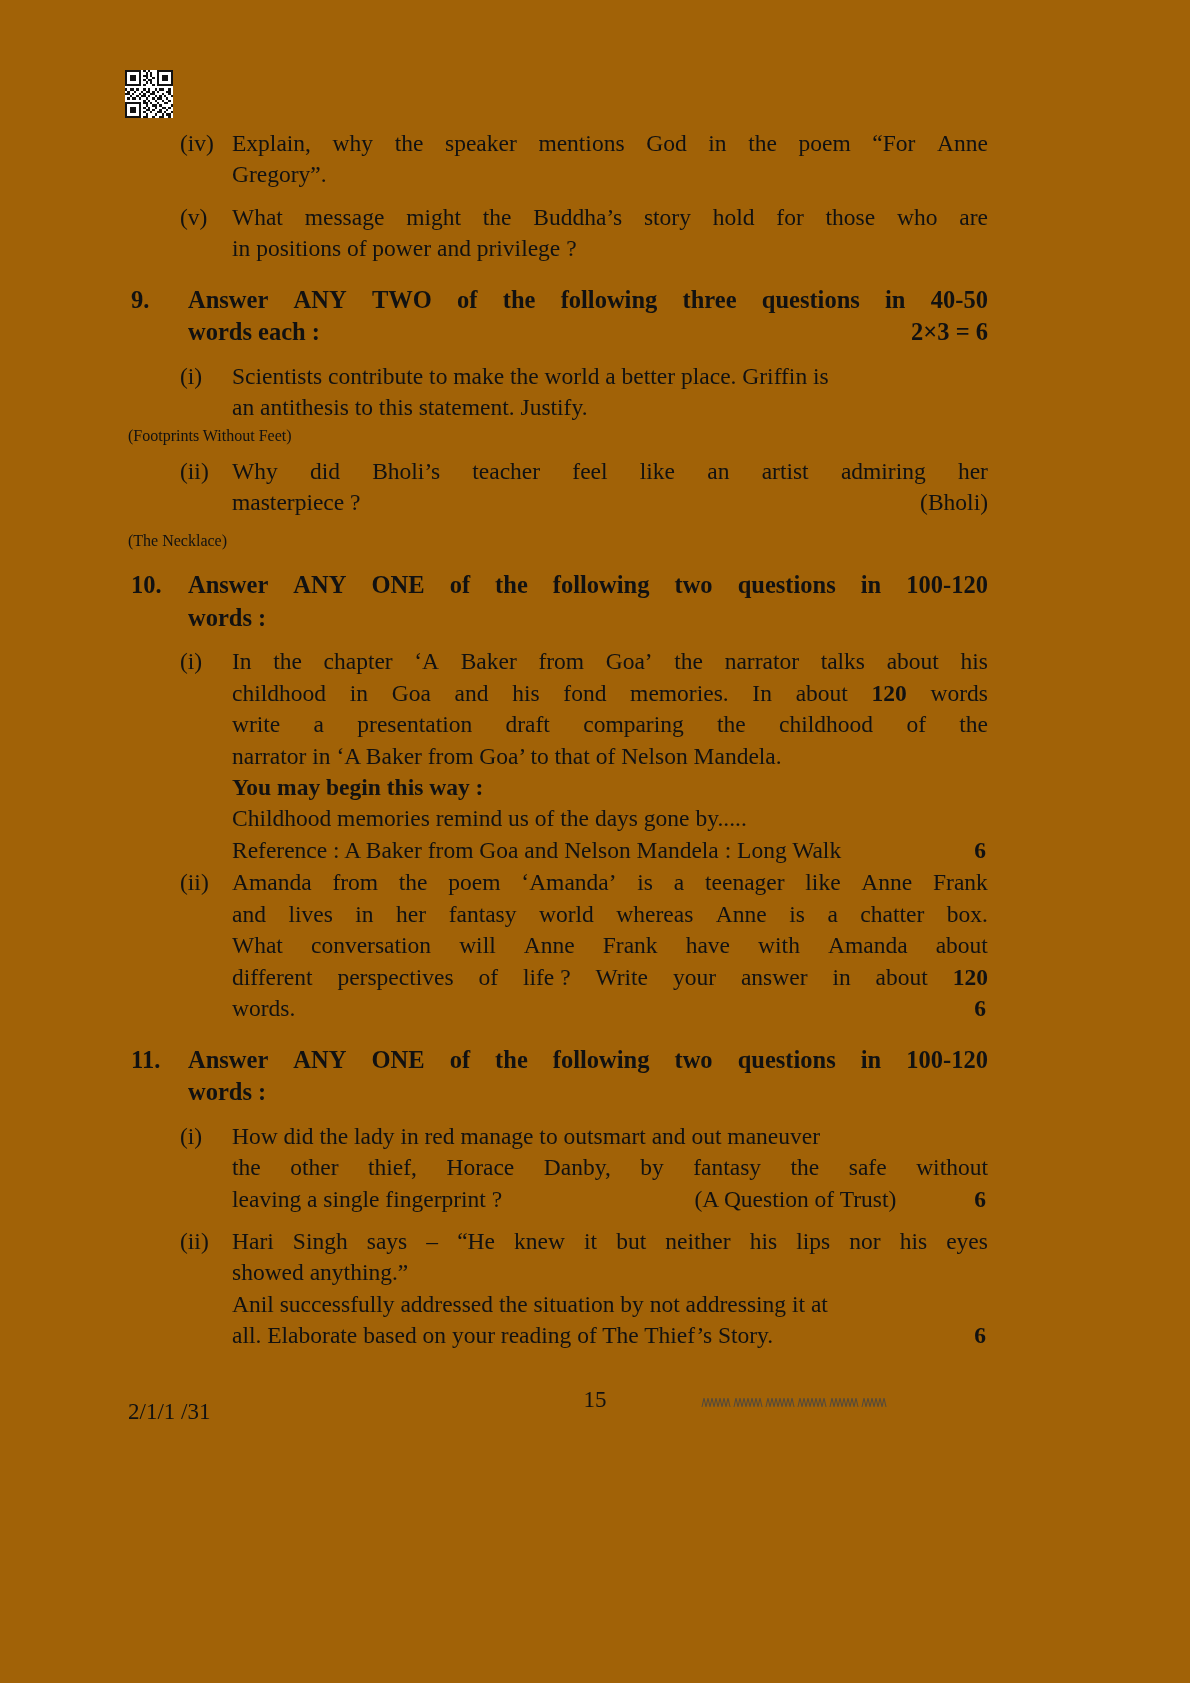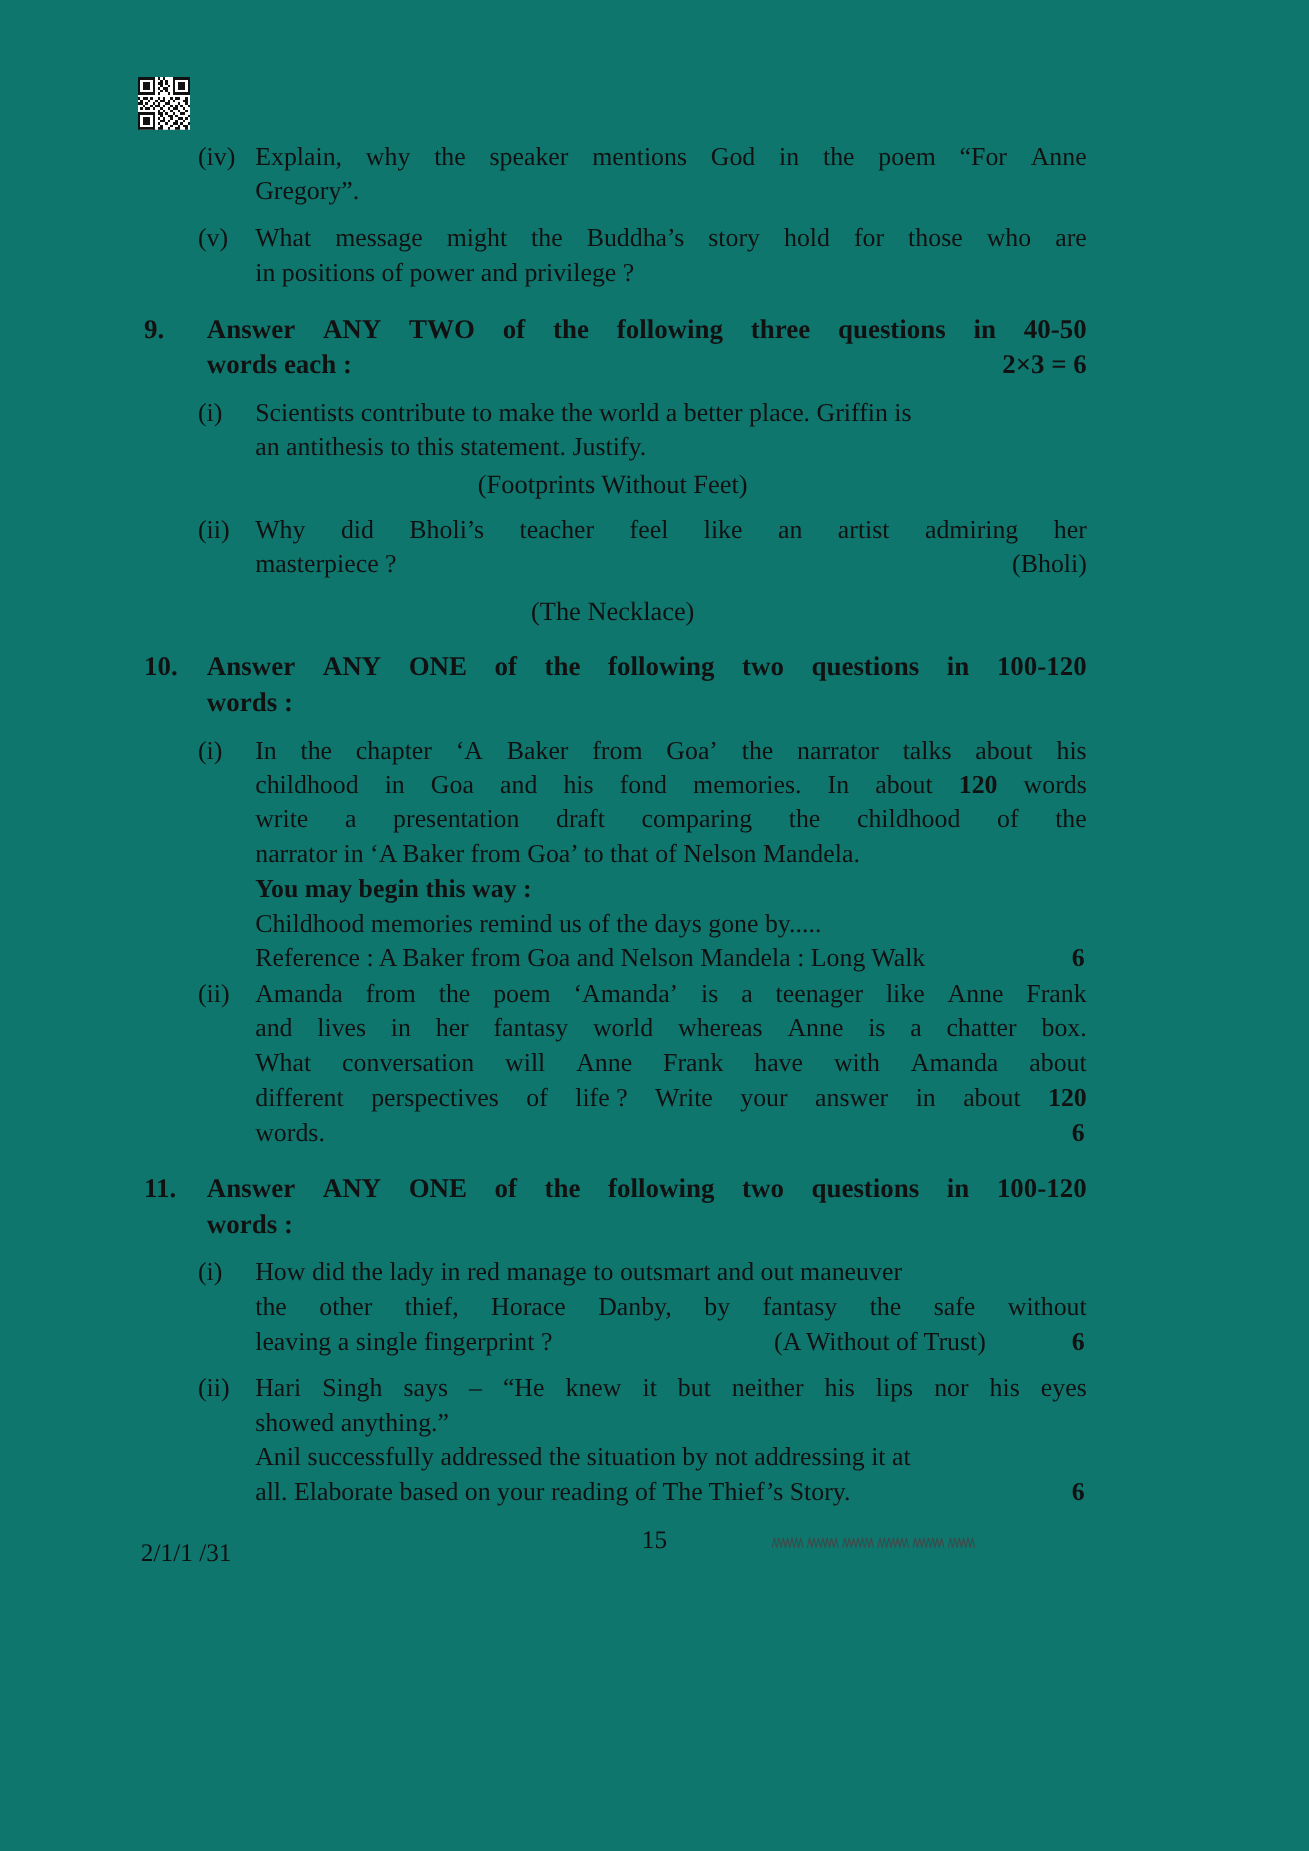--- a/index.html
+++ b/index.html
@@ -11,21 +11,21 @@
     width: 1190px;
     height: 1683px;
     position: relative;
     font-family: "Liberation Serif", "DejaVu Serif", serif;
     color: #111111;
     overflow: hidden;
   }
   .page {
     position: absolute;
     inset: 0;
-    background: #0f766e;
+    background: #a16207;
   }
 
   
   .qr-wrap {
     position: absolute;
     left: 125px;
     top: 70px;
     width: 48px;
     height: 48px;
   }
@@ -91,22 +91,22 @@
   
   .jline {
     display: flex;
     justify-content: space-between;
     width: 100%;
   }
   .jline > span { white-space: pre; }
   .nline { display: block; white-space: nowrap; }
 
   .right-note {
-    text-align: center;
-    font-size: 24px;
+    text-align: left;
+    font-size: 16px;
     line-height: 1.34;
     padding-right: 2px;
   }
   .bold { font-weight: bold; }
 
   .with-mark {
     display: flex;
     align-items: flex-start;
     width: 100%;
   }
@@ -552,21 +552,21 @@
           <span>Danby,</span>
           <span>by</span>
           <span>fantasy</span>
           <span>the</span>
           <span>safe</span>
           <span>without</span>
         </div>
         <div class="with-mark">
           <span class="txt">leaving a single fingerprint ?</span>
           <span class="spacer"></span>
-          <span class="txt" style="padding-right:78px">(A Without of Trust)</span>
+          <span class="txt" style="padding-right:78px">(A Question of Trust)</span>
           <span class="mk">6</span>
         </div>
       </div>
     </div>
 
     <div class="gap-sm"></div>
 
     <div class="srow">
       <div class="snum" style="padding-left:52px">(ii)</div>
       <div class="sbody">

